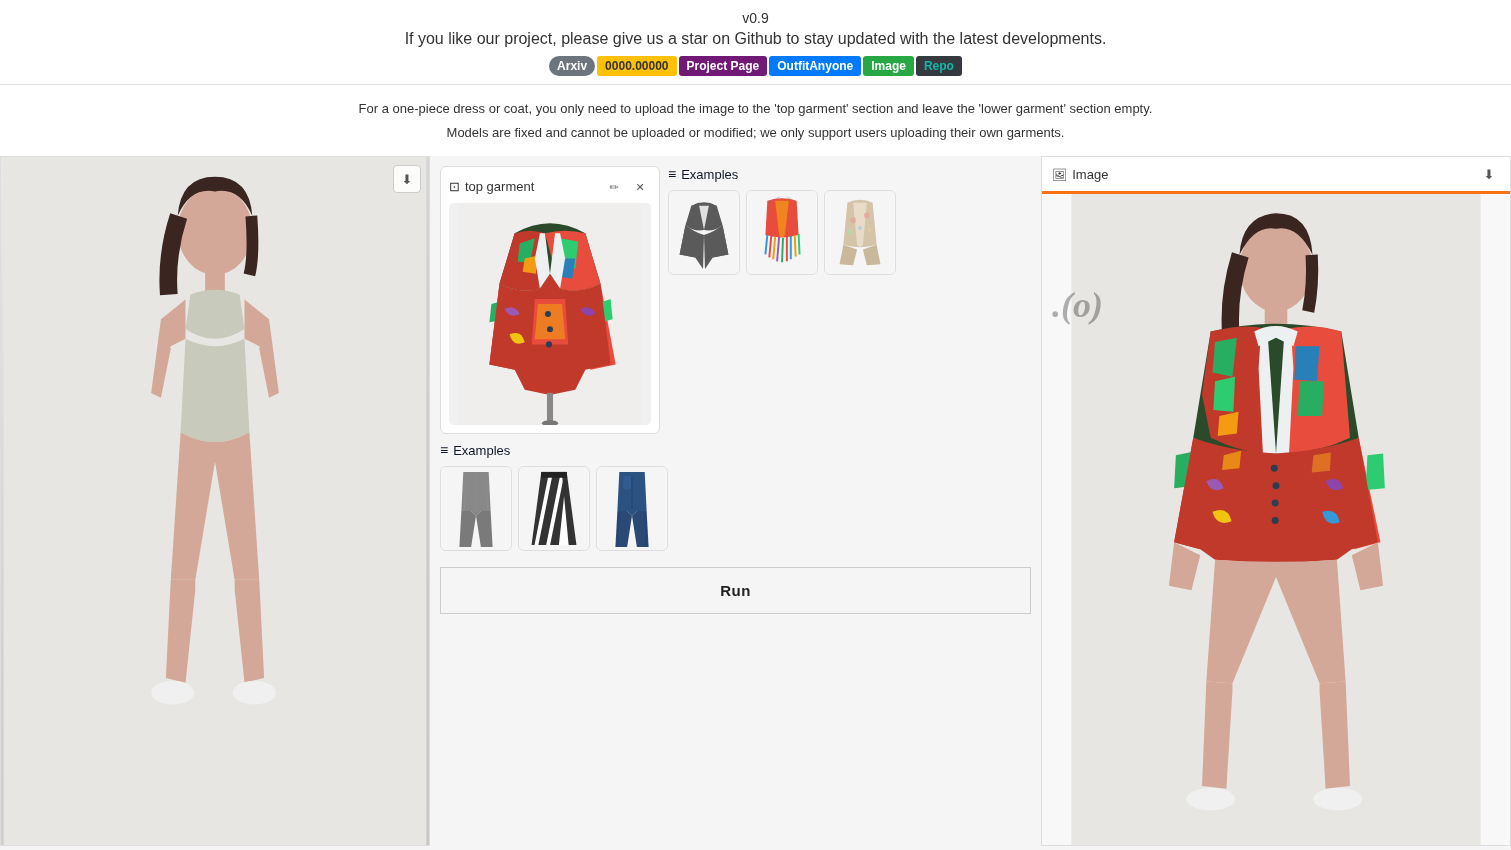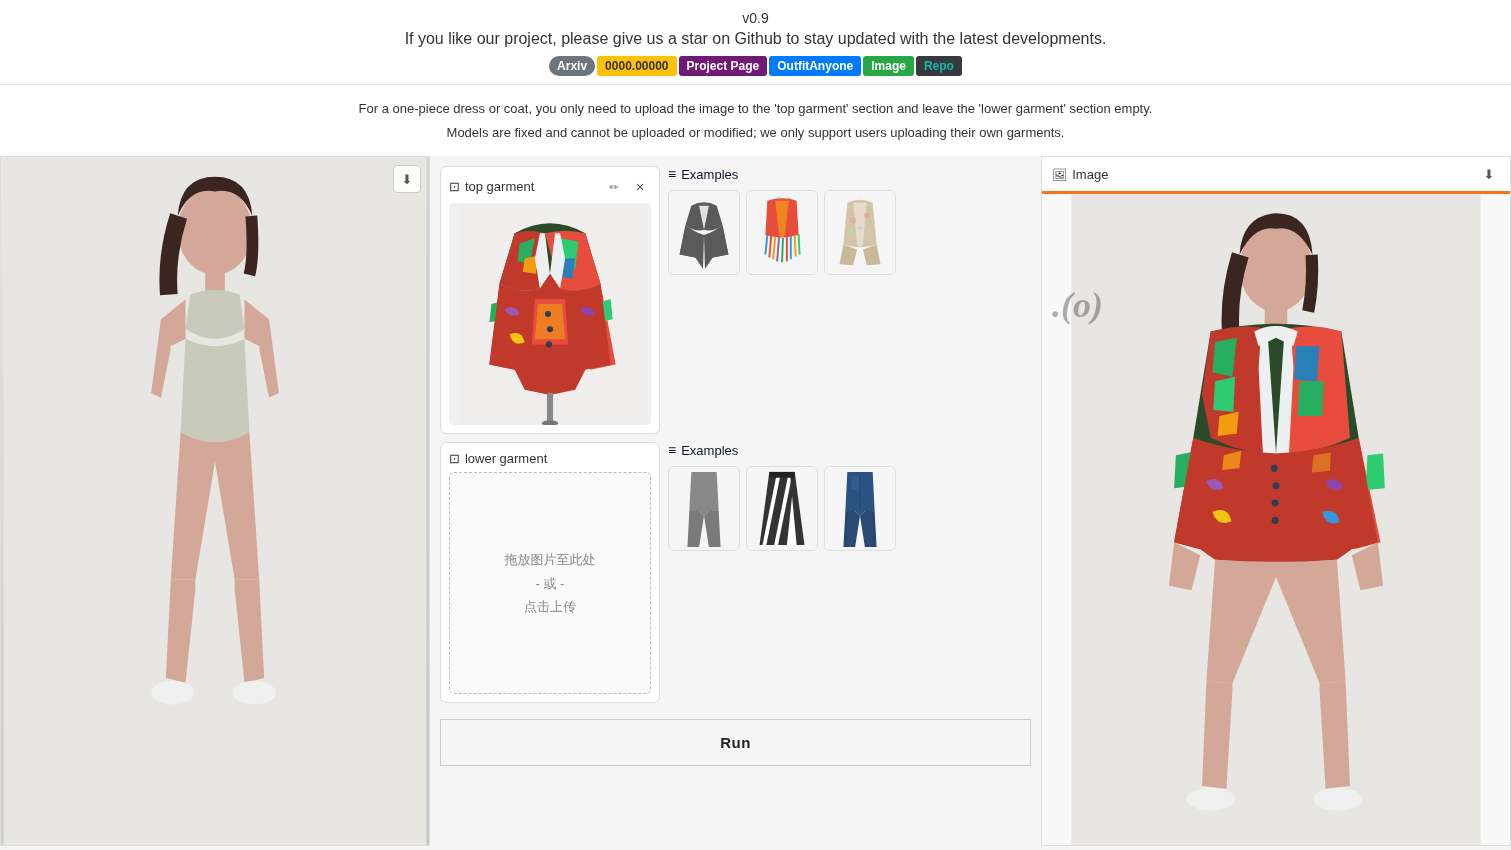--- a/index.html
+++ b/index.html
@@ -474,33 +474,20 @@
               <circle cx="25" cy="42" r="2" fill="#a0e8a0" opacity="0.7"></circle>
               <circle cx="45" cy="40" r="2" fill="#e8c8a0" opacity="0.7"></circle>
             </svg>
           </div>
         </div>
       </div>
     </div>
 
     <div class="garment-section">
 
-      <div class="upload-box">
-        <div class="upload-box-header">
-          <div class="upload-box-title">
-            <span class="icon-box"></span>
-            <span>lower garment</span>
-          </div>
-        </div>
-        <div class="upload-area">
-          <span>拖放图片至此处</span>
-          <span>- 或 -</span>
-          <span>点击上传</span>
-        </div>
-      </div>
 
       <div class="examples-panel">
         <div class="examples-header">
           <span class="icon-list"></span>
           <span>Examples</span>
         </div>
         <div class="examples-grid">
 
           <div class="example-thumb">
             <svg viewBox="0 0 70 85" xmlns="http://www.w3.org/2000/svg" style="width:100%;height:100%;">

